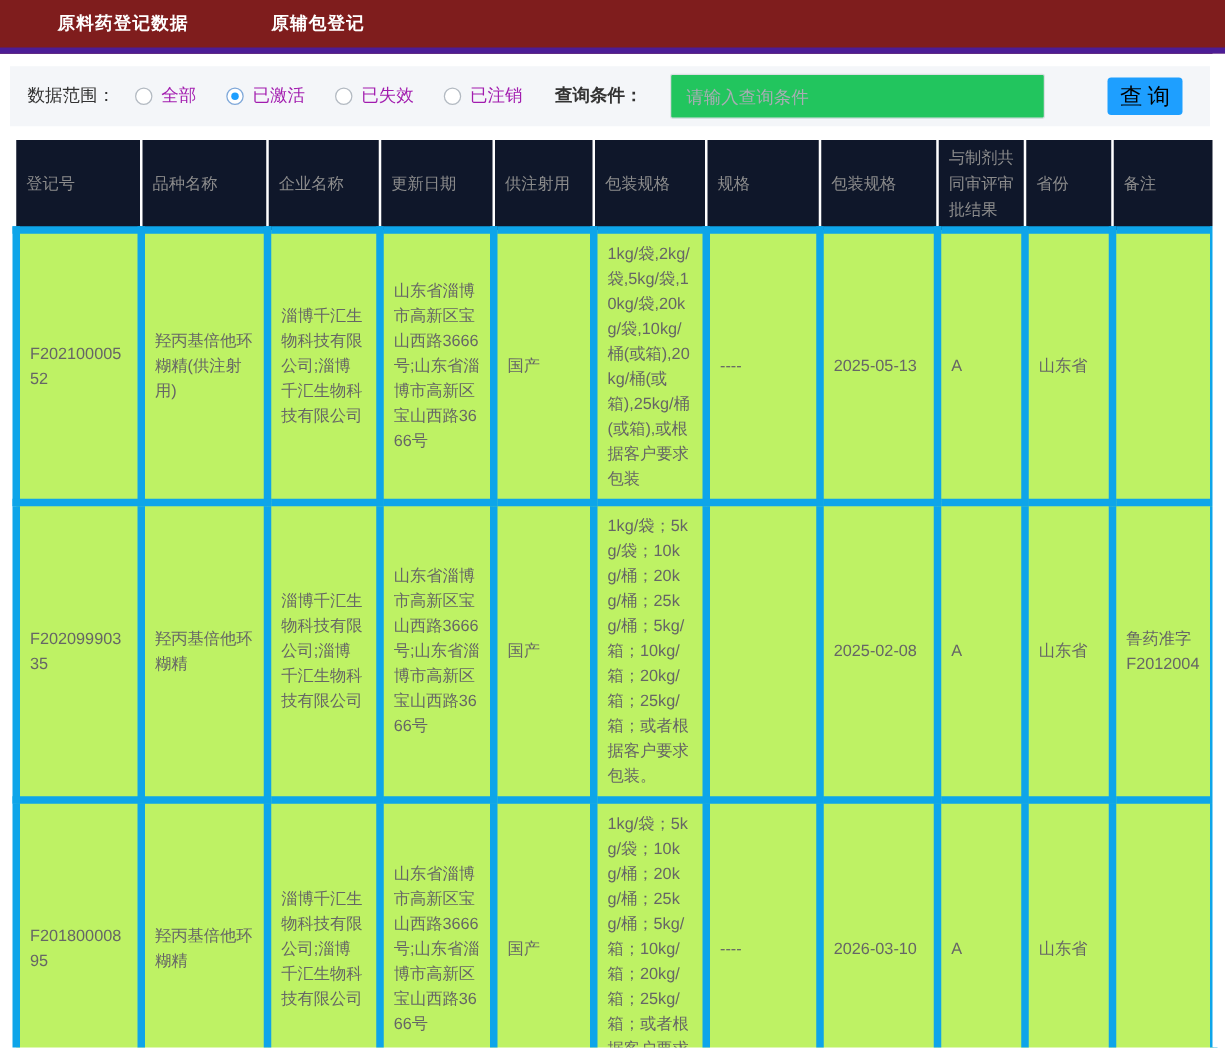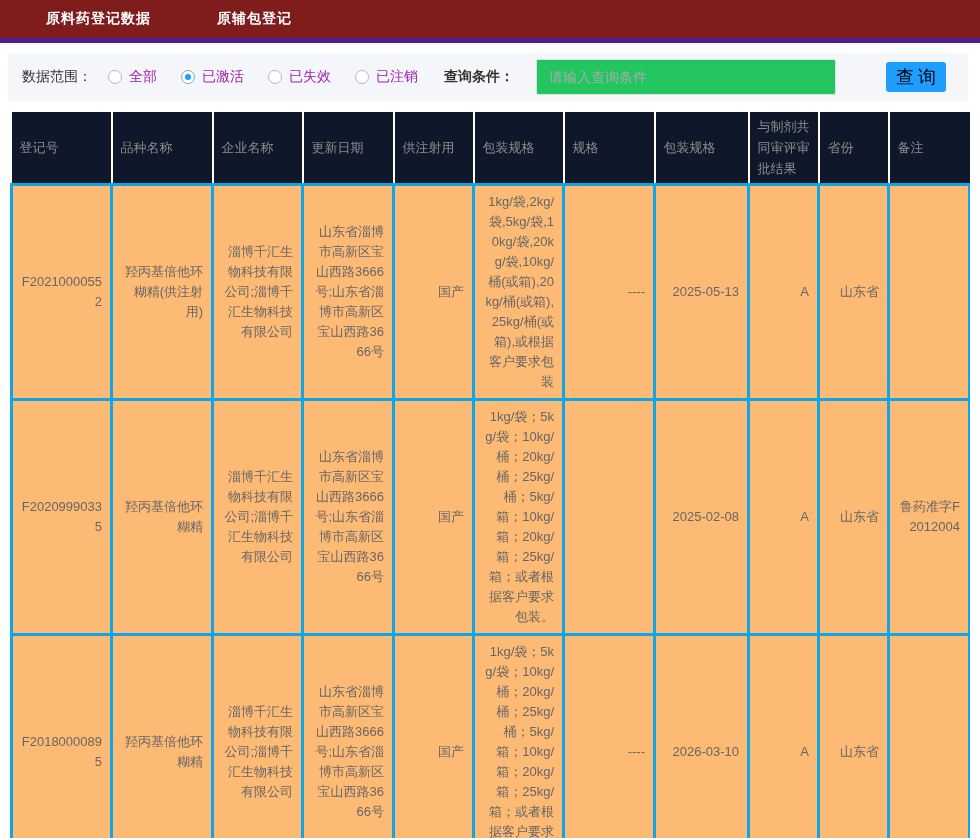--- a/index.html
+++ b/index.html
@@ -111,28 +111,28 @@
     height: 72px;
     text-align: left;
     vertical-align: middle;
     border-right: 2px solid #fff;
     border-bottom: 2px solid #fff;
     line-height: 21px;
     padding: 0 8px;
   }
   thead th:last-child { border-right: none; }
   tbody td {
-    border: 3px solid #0ea5e9;
+    border: 6px solid #0ea5e9;
     color: #666;
-    text-align: right;
+    text-align: left;
     vertical-align: middle;
     padding: 6px 8px;
     line-height: 20px;
     word-break: break-all;
-    background: #fdba74;
+    background: #bef264;
   }
   tr.r1 { height: 190px; }
   tr.r2 { height: 232px; }
   tr.r3 { height: 224px; }
 
   
   .scroll-gutter {
     position: absolute;
     right: 0; top: 43px;
     width: 10px; height: 795px;

